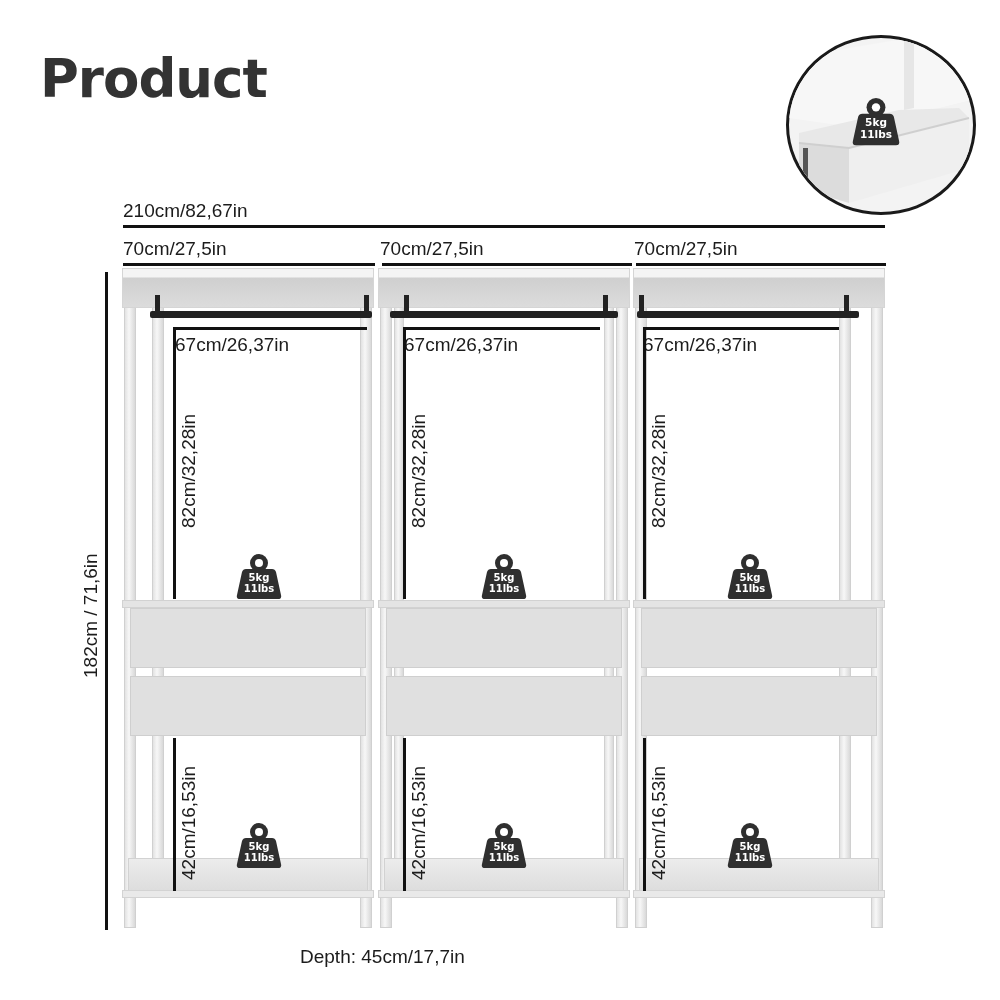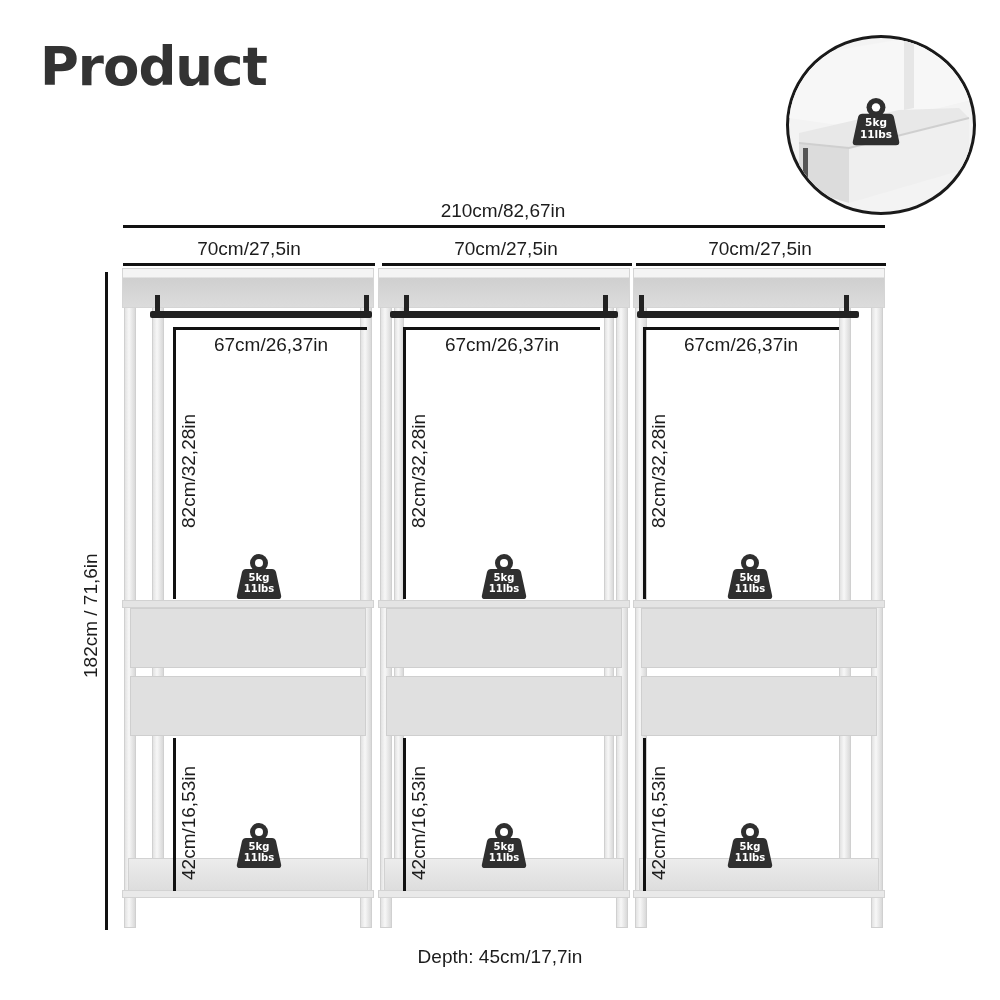--- a/index.html
+++ b/index.html
@@ -4,35 +4,35 @@
 <style>
   * { box-sizing: border-box; margin: 0; padding: 0; }
   html, body { width: 1000px; height: 1000px; background: #ffffff; overflow: hidden; }
   body { position: relative; font-family: "Liberation Sans", sans-serif; color: #1c1c1c; }
 
   .title {
     position: absolute; left: 40px; top: 30px;
     font-family: "DejaVu Sans", sans-serif; font-weight: bold;
     font-size: 53px; line-height: 74px; color: #333333; letter-spacing: -1px;
   }
-  .title span { display: block; }
+  .title span { display: block; margin-top: 12px; }
 
   
   .inset {
     position: absolute; left: 786px; top: 35px; width: 190px; height: 180px;
     border: 3px solid #1a1a1a; border-radius: 50%; background: #f3f3f3; overflow: hidden;
   }
   .inset svg { position: absolute; left: 0; top: 0; }
 
   
   .hline { position: absolute; height: 3px; background: #111; }
   .vline { position: absolute; width: 3px; background: #111; }
   .dim-label {
     position: absolute; font-family: "Liberation Sans", sans-serif; font-size: 19px;
-    color: #1c1c1c; white-space: nowrap; text-align: center;
+    color: #1c1c1c; white-space: nowrap; 
   }
   .vert-label {
     position: absolute; font-family: "Liberation Sans", sans-serif; font-size: 19px;
     color: #1c1c1c; white-space: nowrap; transform-origin: left top; transform: rotate(-90deg);
   }
 
   
   .unit { position: absolute; top: 268px; width: 252px; height: 662px; }
   .post { position: absolute; background: linear-gradient(90deg,#e2e2e2,#f7f7f7 40%,#d9d9d9); border: 1px solid #d0d0d0; }
   .topboard { position: absolute; left: 0; top: 0; width: 100%; height: 40px;

